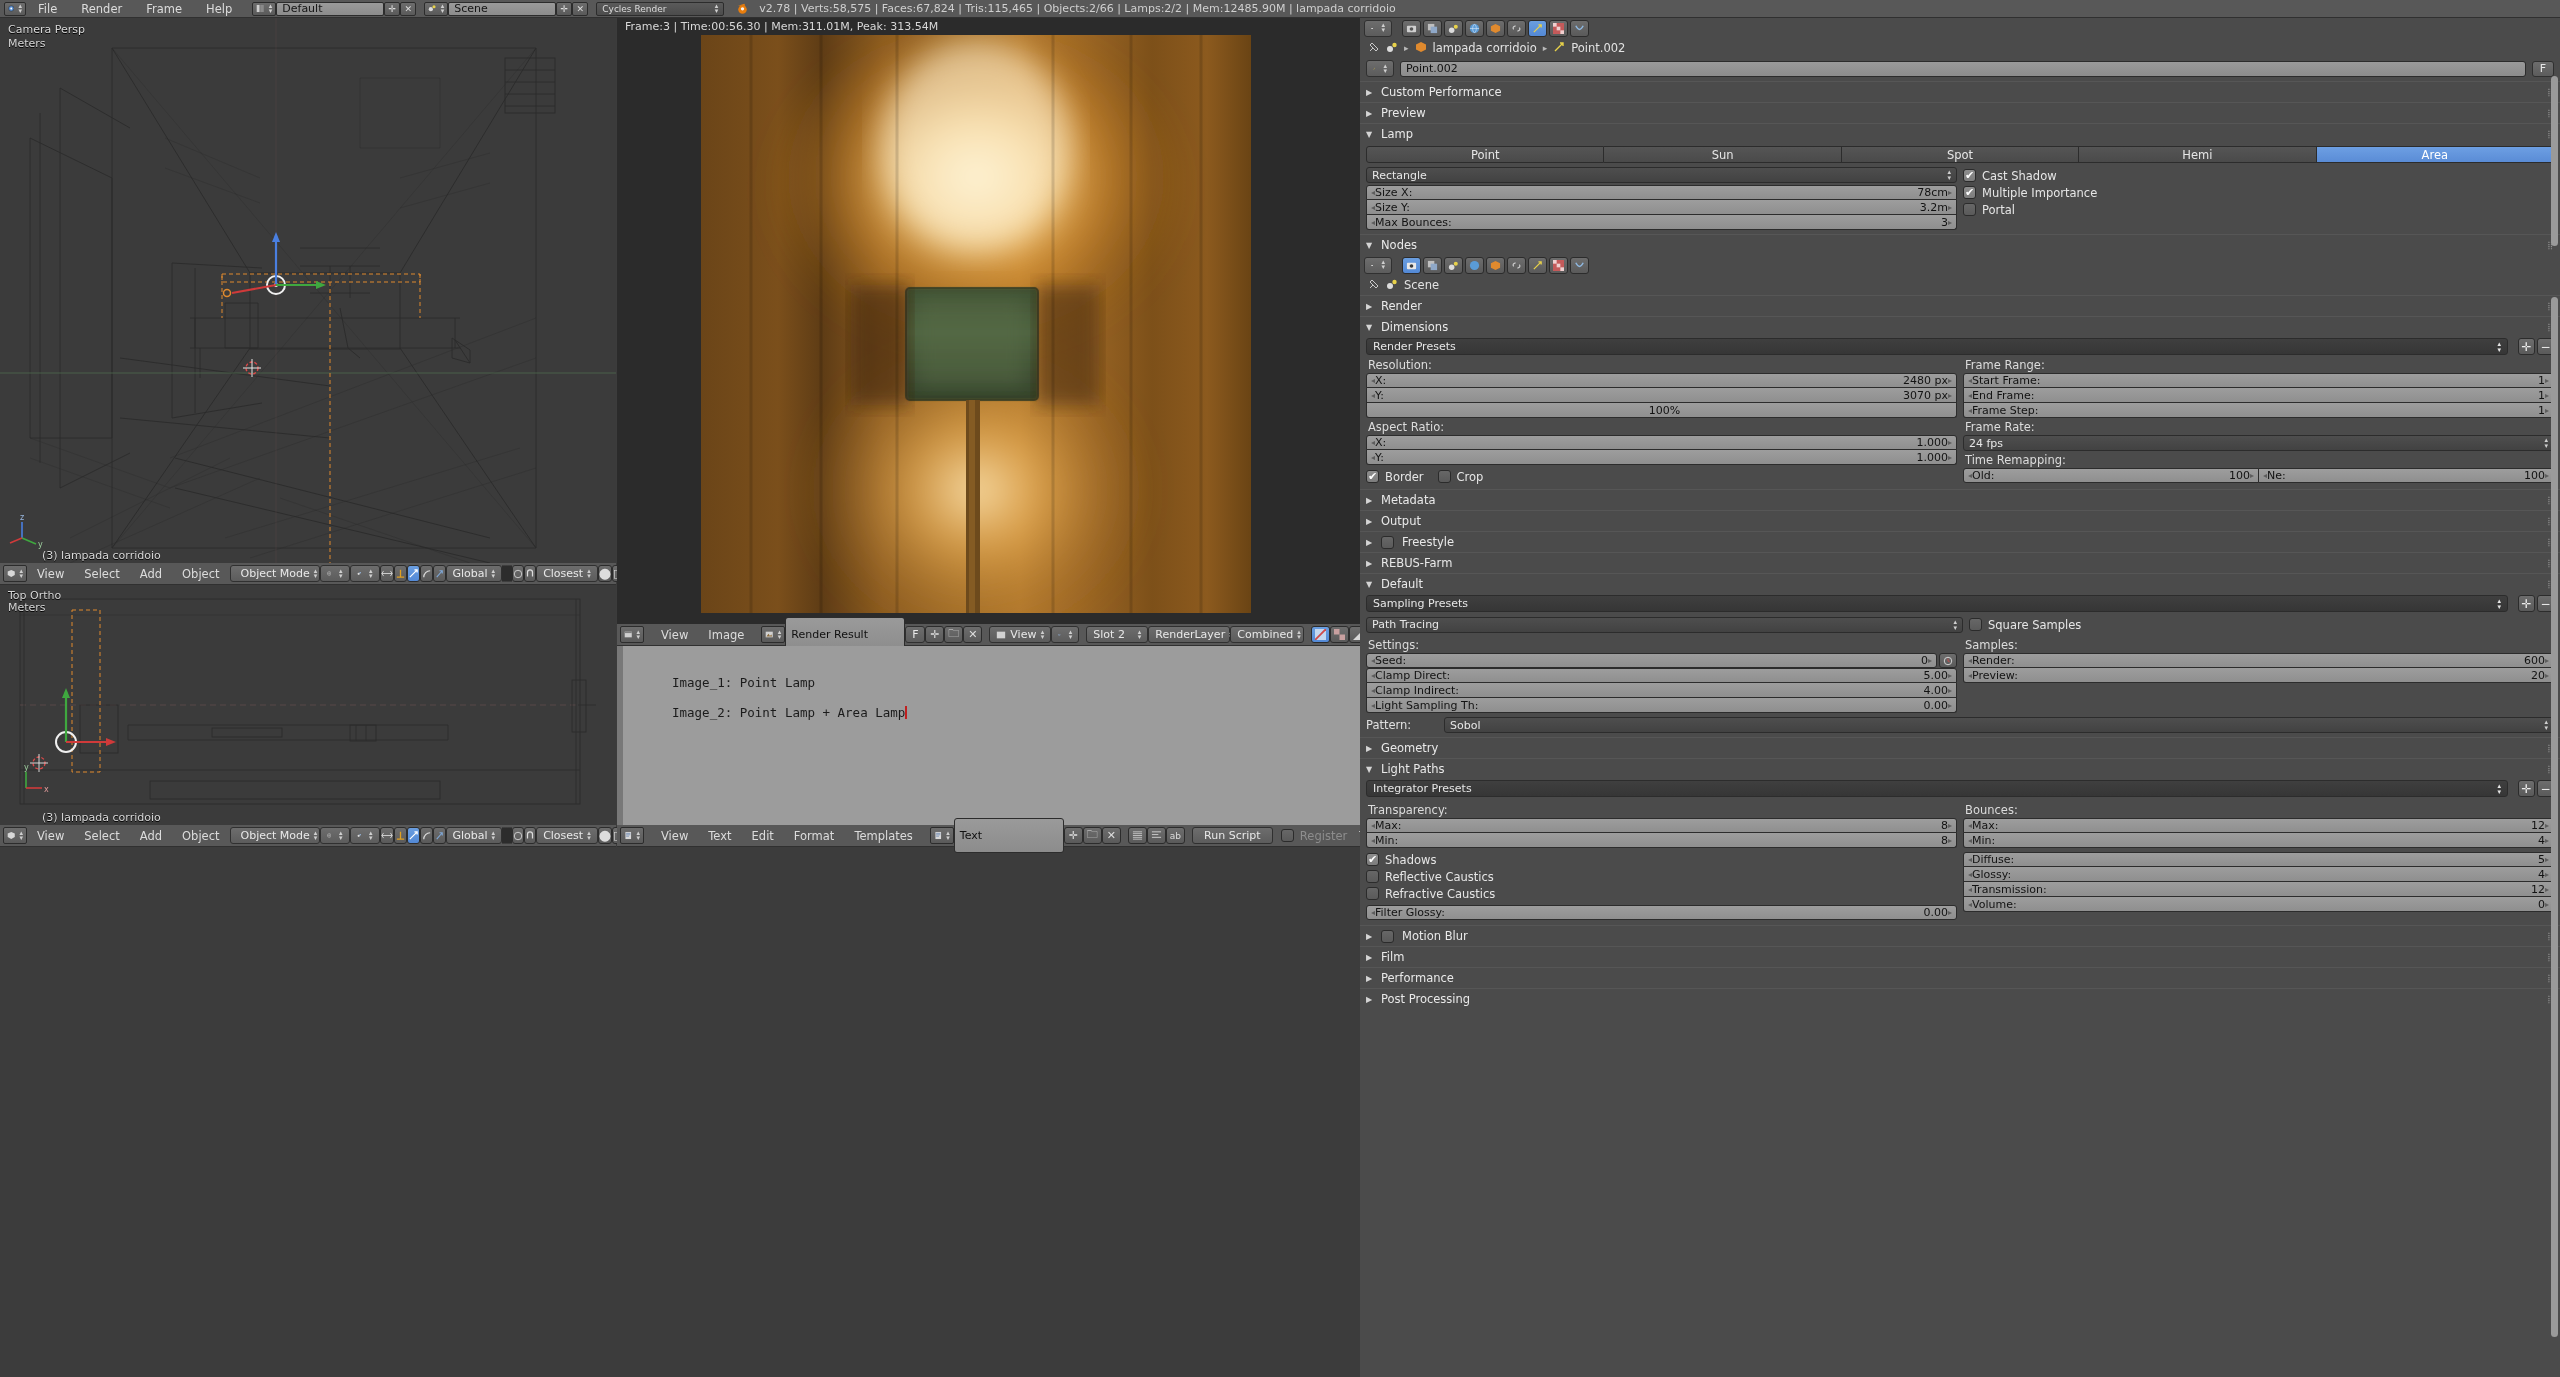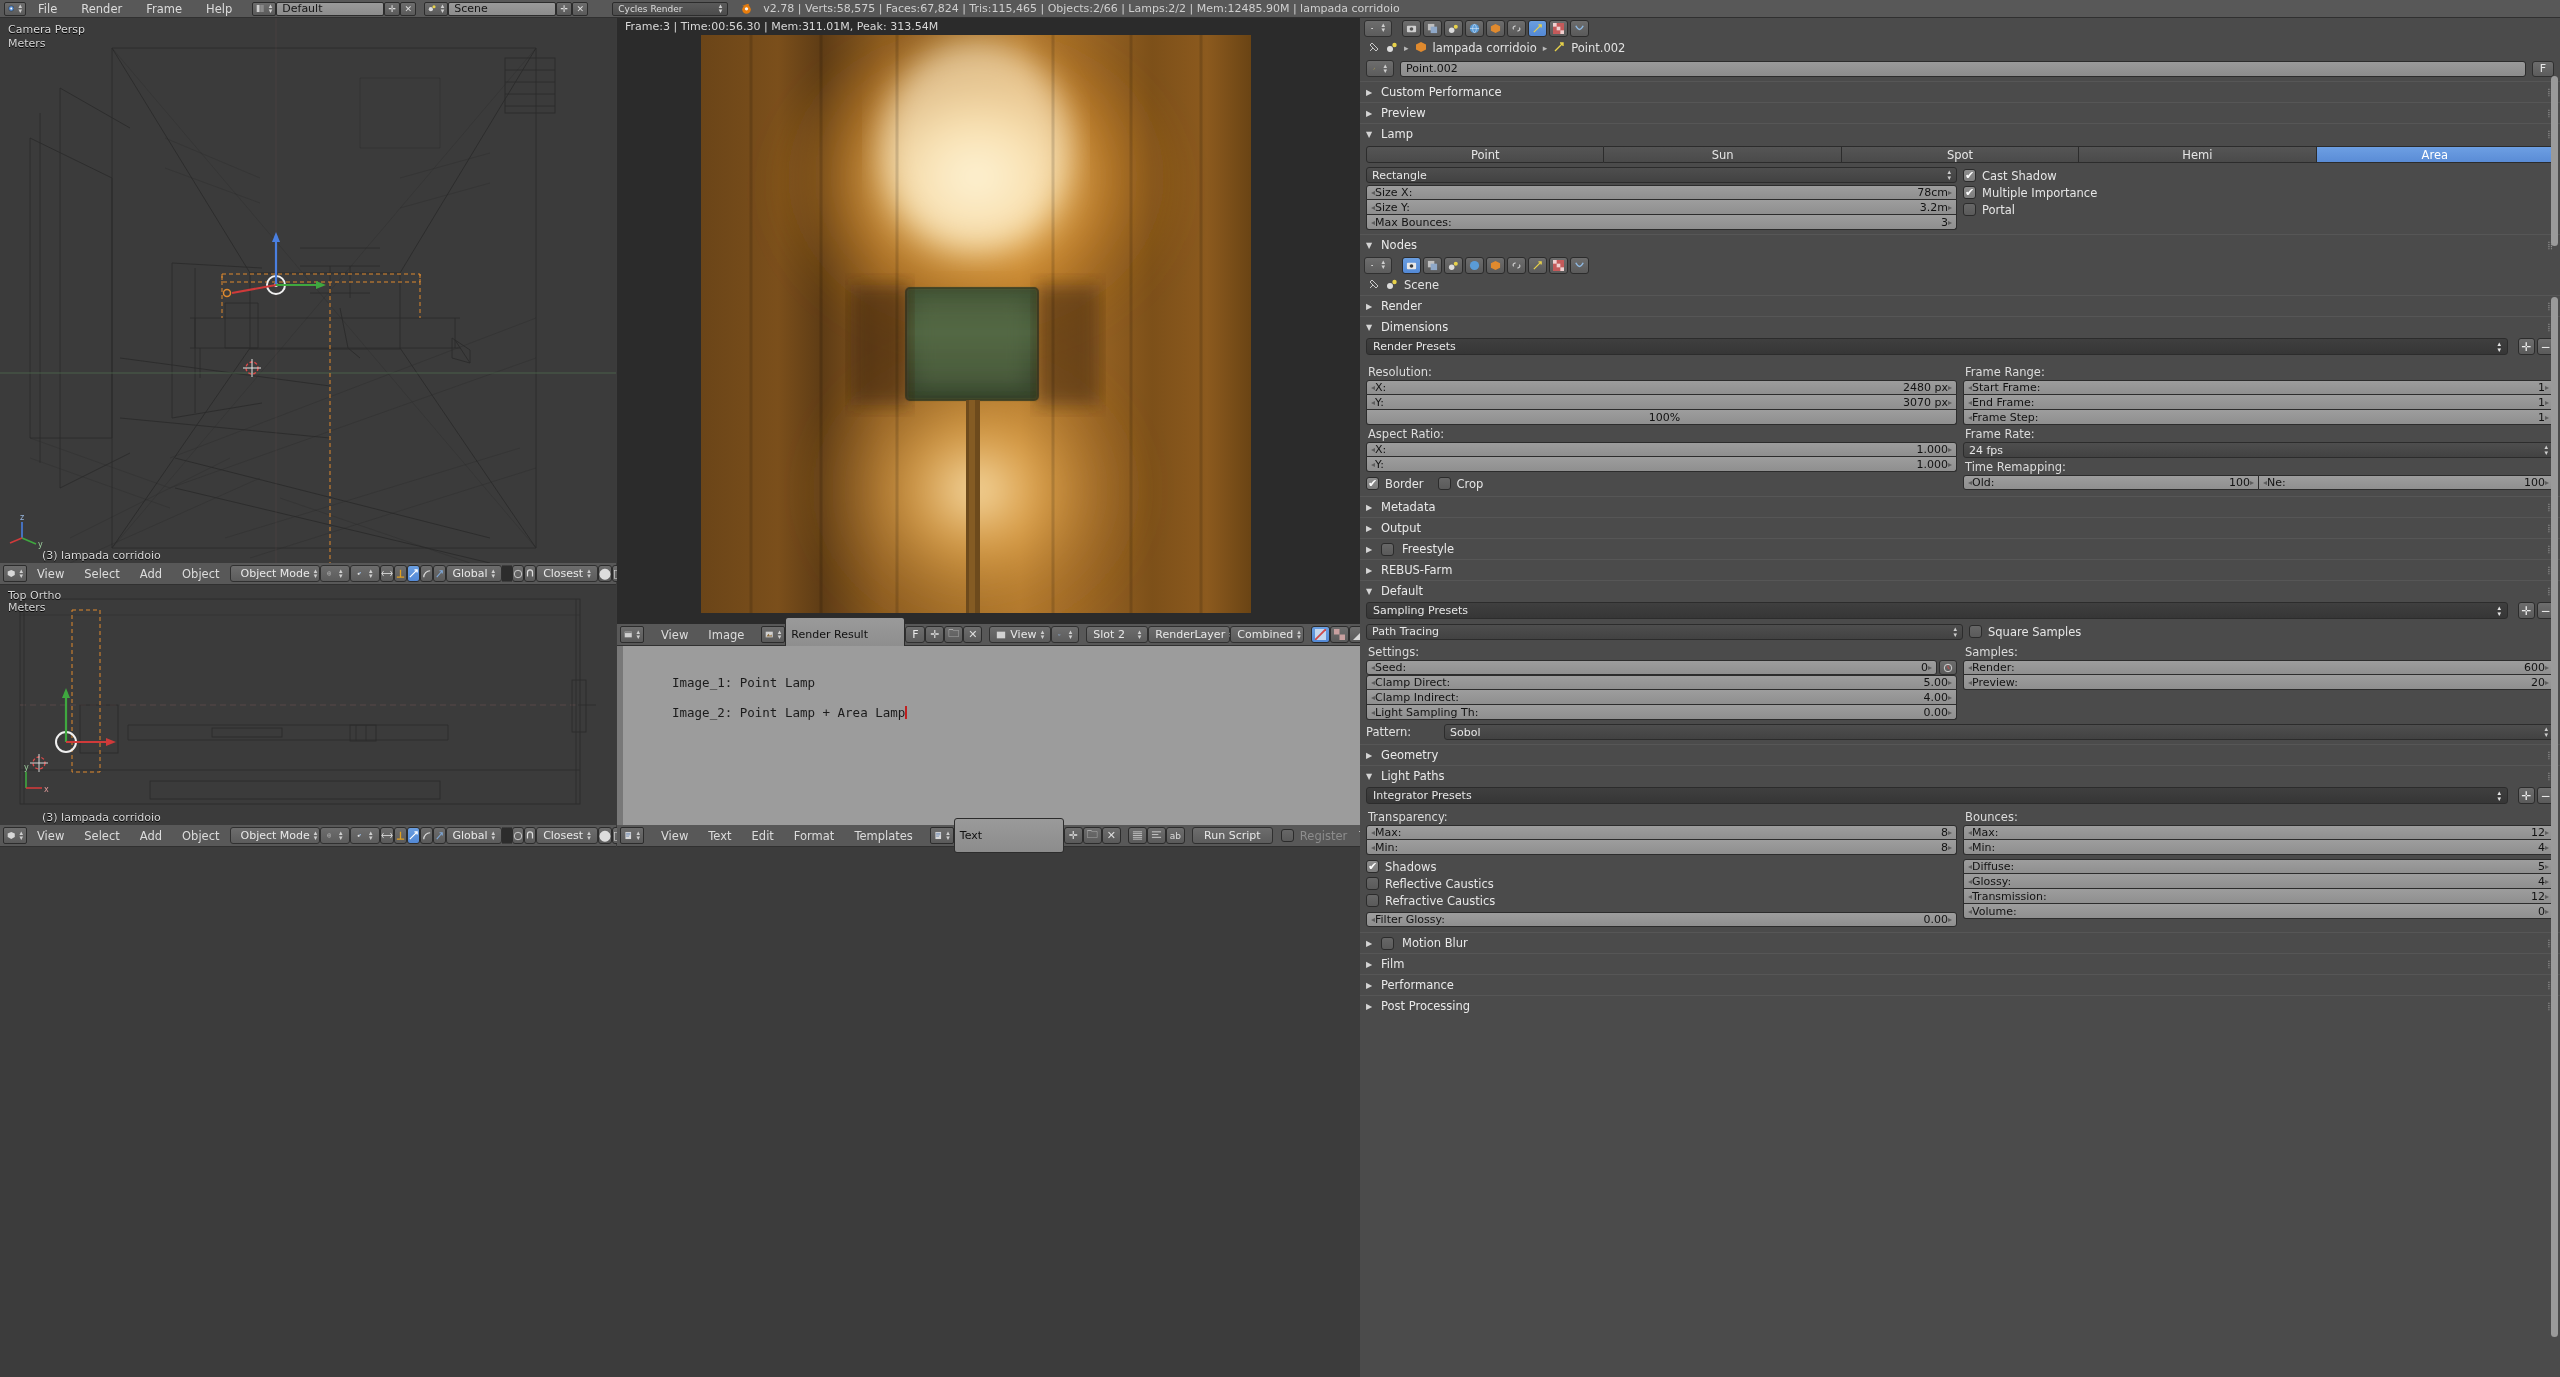--- a/index.html
+++ b/index.html
@@ -225,21 +225,21 @@
         </svg>
       <span class="spin">
           <i>▴</i>
           <i>▾</i>
         </span>
     </span>
     <span class="tb-field" style="width:108px;">Scene</span>
     <span class="mini" style="width:16px;">✛</span>
     <span class="mini" style="width:16px;">✕</span>
     <span class="tb-sep"></span>
-    <span class="mini" style="width:116px;justify-content:flex-start;padding:0 5px;background:linear-gradient(#5a5a5a,#4c4c4c);margin-left:16px;">
+    <span class="mini" style="width:128px;justify-content:flex-start;padding:0 5px;background:linear-gradient(#5a5a5a,#4c4c4c);">
       <span>Cycles Render</span>
       <span class="spin" style="margin-left:auto">
           <i>▴</i>
           <i>▾</i>
         </span>
     </span>
     <span style="margin-left:12px;display:inline-flex;align-items:center;">
       <svg width="13" height="13" viewBox="0 0 14 14">
           <circle cx="7" cy="8" r="4.6" fill="#e87d0d"></circle>
           <circle cx="7" cy="7.4" r="1.8" fill="#f5f5f5"></circle>
@@ -1135,21 +1135,21 @@
           <span class="caret" style="margin-left:auto;font-size:7px;line-height:6px;display:flex;flex-direction:column;">
               <i>▴</i>
               <i>▾</i>
             </span>
         </span>
         <span class="plusminus">
           <span class="pm">✛</span>
           <span class="pm">−</span>
         </span>
       </div>
-      <div class="prow" style="align-items:flex-start;padding-top:7px;">
+      <div class="prow" style="align-items:flex-start;padding-top:0;">
         <div class="half">
           <div class="sublabel">Resolution:</div>
           <div class="numgrp">
             <div class="numf">
               <span class="ar">◂</span>
                 <span class="lbl">X:</span>
               <span class="val">2480 px</span>
                 <span class="ar">▸</span>
             </div>
             <div class="numf">

